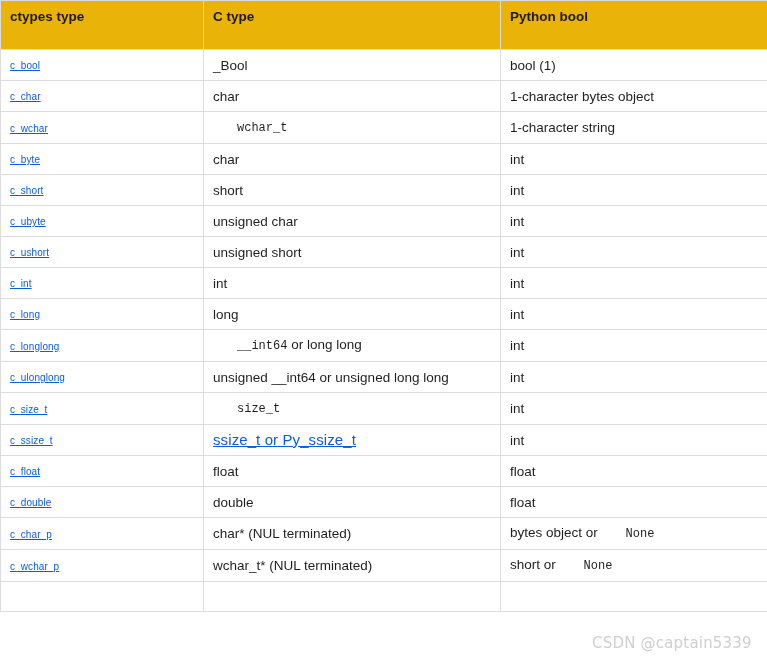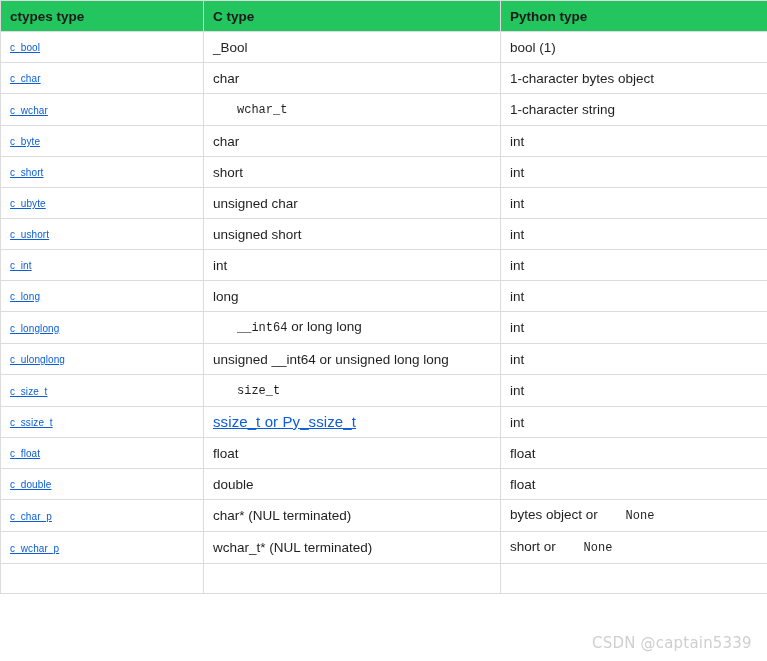--- a/index.html
+++ b/index.html
@@ -20,26 +20,26 @@
     table-layout: fixed;
     border-top: 1px solid #dcdcdc;
     border-left: 1px solid #dcdcdc;
   }
 
   table.ctypes-table col.col-ctypes { width: 203px; }
   table.ctypes-table col.col-c      { width: 297px; }
   table.ctypes-table col.col-py     { width: 267px; }
 
   table.ctypes-table th {
-    background: #22c55e;
+    background: #eab308;
     font-weight: bold;
     font-size: 13.5px;
     color: #1a1a1a;
     text-align: left;
-    padding: 7px 9px 7px 9px;
+    padding: 7px 9px 25px 9px;
     height: 16px;
     border-right: 1px solid #dcdcdc;
     border-bottom: 1px solid #dcdcdc;
     vertical-align: middle;
     white-space: nowrap;
     overflow: hidden;
   }
 
   table.ctypes-table td {
     background: #ffffff;
@@ -100,21 +100,21 @@
 <table class="ctypes-table">
   <colgroup>
     <col class="col-ctypes">
     <col class="col-c">
     <col class="col-py">
   </colgroup>
   <thead>
     <tr>
       <th>ctypes type</th>
       <th>C type</th>
-      <th>Python type</th>
+      <th>Python bool</th>
     </tr>
   </thead>
   <tbody id="table-body">
       <tr>
         <td class="cell-ctypes"><a class="doclink">c_bool</a></td>
         <td class="cell-c"><span>_Bool</span></td>
         <td class="cell-py"><span>bool (1)</span></td>
       </tr>
       <tr>
         <td class="cell-ctypes"><a class="doclink">c_char</a></td>

